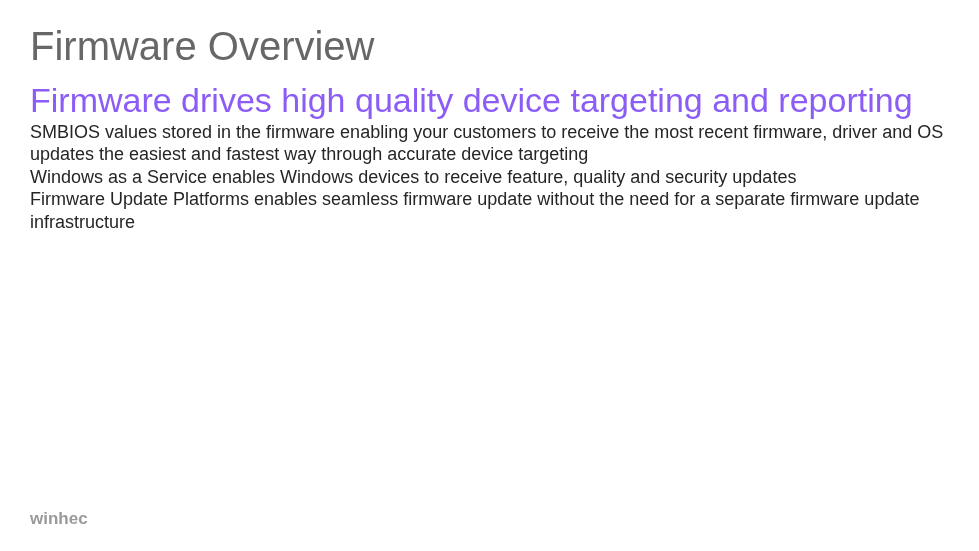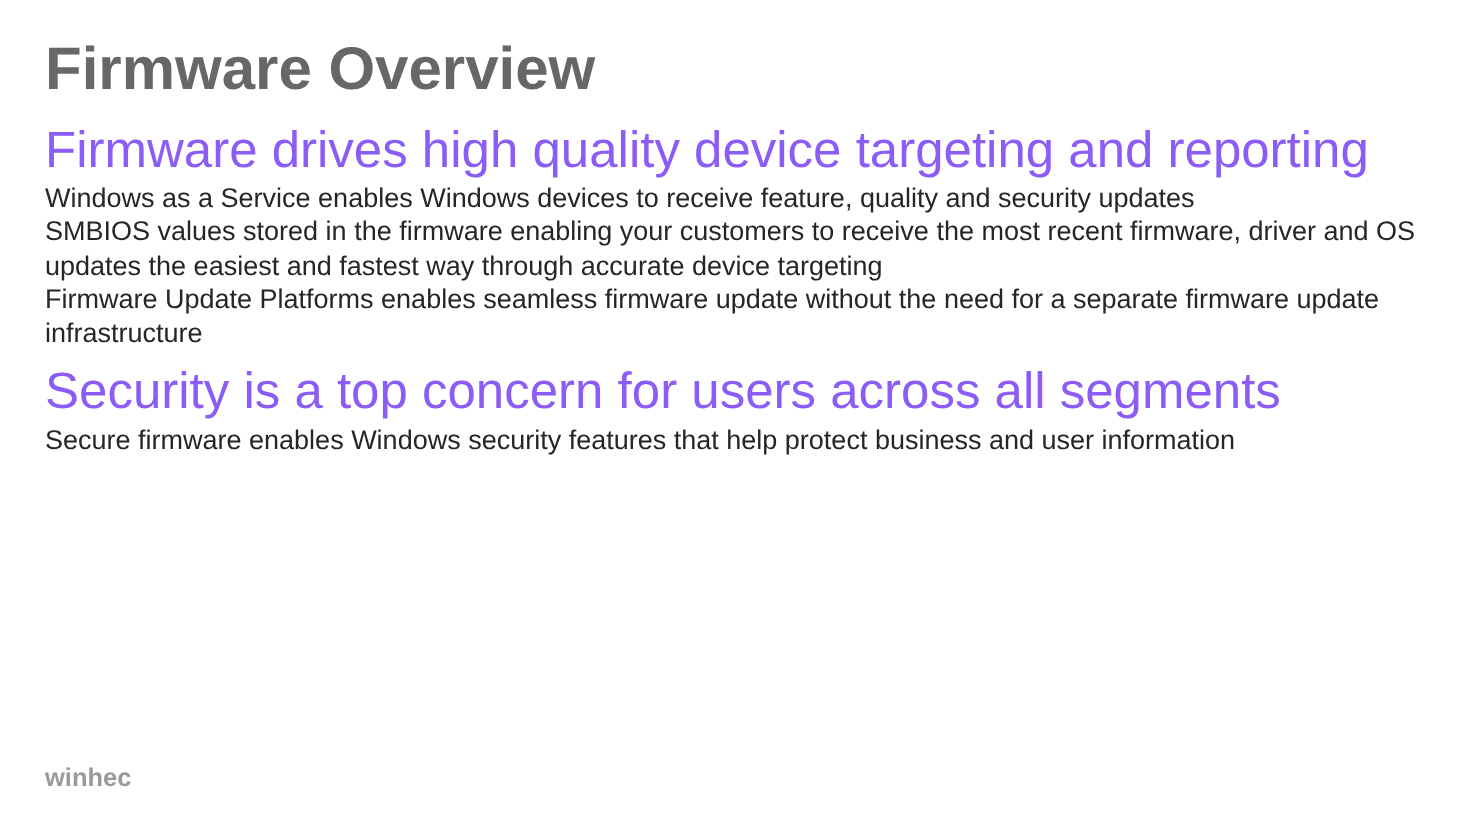--- a/index.html
+++ b/index.html
@@ -1,39 +1,33 @@
 <!DOCTYPE html>
 <html><head>
 <meta charset="utf-8">
 <style>
   * { margin: 0; padding: 0; box-sizing: border-box; }
   html, body { width: 979px; height: 551px; background: #fff; font-family: "Segoe UI", "Segoe UI Light", Arial, sans-serif; overflow: hidden; }
   .slide { width: 979px; height: 551px; position: relative; padding: 24px 30px 0 30px; }
-  .title { font-size: 40px; font-weight: 700; color: #676767; letter-spacing: 0px; line-height: 1.1; margin-bottom: 14px; }
+  .title { font-size: 40px; font-weight: 400; color: #676767; letter-spacing: 0px; line-height: 1.1; margin-bottom: 14px; }
   .subheading { font-size: 34px; font-weight: 400; color: #8b5cf6; line-height: 1.08; }
   .body { font-size: 18px; font-weight: 400; color: #262626; line-height: 1.25; margin-top: 2px; margin-bottom: 10px; }
   .body p { margin: 0; }
   .footer { position: absolute; left: 30px; bottom: 22px; font-size: 17px; font-weight: 700; color: #9a9a9a; letter-spacing: 0px; }
 </style>
 </head>
 <body>
 
 <div class="slide">
   <h1 class="title">Firmware Overview</h1>
 
   <div>
     <h2 class="subheading">Firmware drives high quality device targeting and reporting</h2>
     <div class="body">
+      <p>SMBIOS values stored in the firmware enabling your customers to receive the most recent firmware, driver and OS updates the easiest and fastest way through accurate device targeting</p>
       <p>Windows as a Service enables Windows devices to receive feature, quality and security updates</p>
-      <p>SMBIOS values stored in the firmware enabling your customers to receive the most recent firmware, driver and OS updates the easiest and fastest way through accurate device targeting</p>
       <p>Firmware Update Platforms enables seamless firmware update without the need for a separate firmware update infrastructure</p>
     </div>
   </div>
 
-  <div>
-    <h2 class="subheading">Security is a top concern for users across all segments</h2>
-    <div class="body">
-      <p>Secure firmware enables Windows security features that help protect business and user information</p>
-    </div>
-  </div>
 
   <div class="footer">winhec</div>
 </div>
 
 </body></html>

